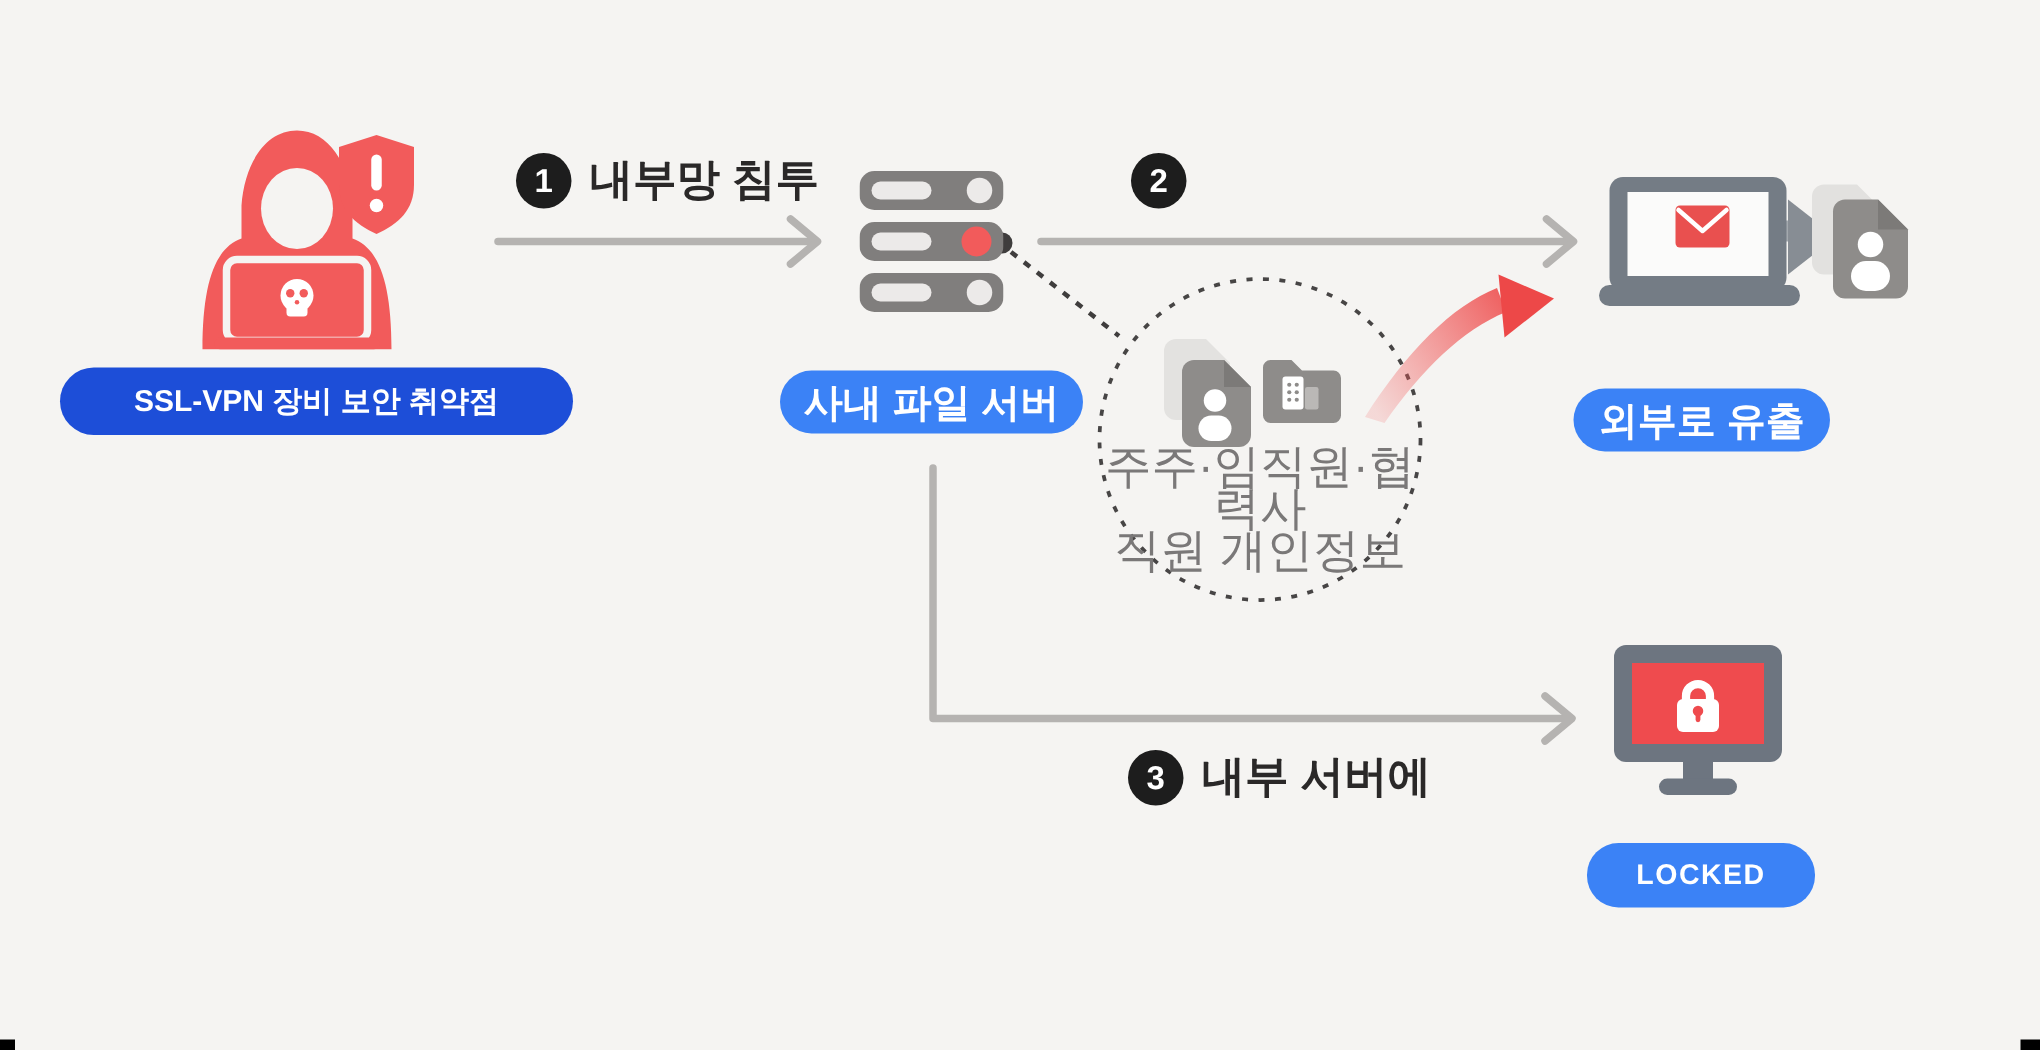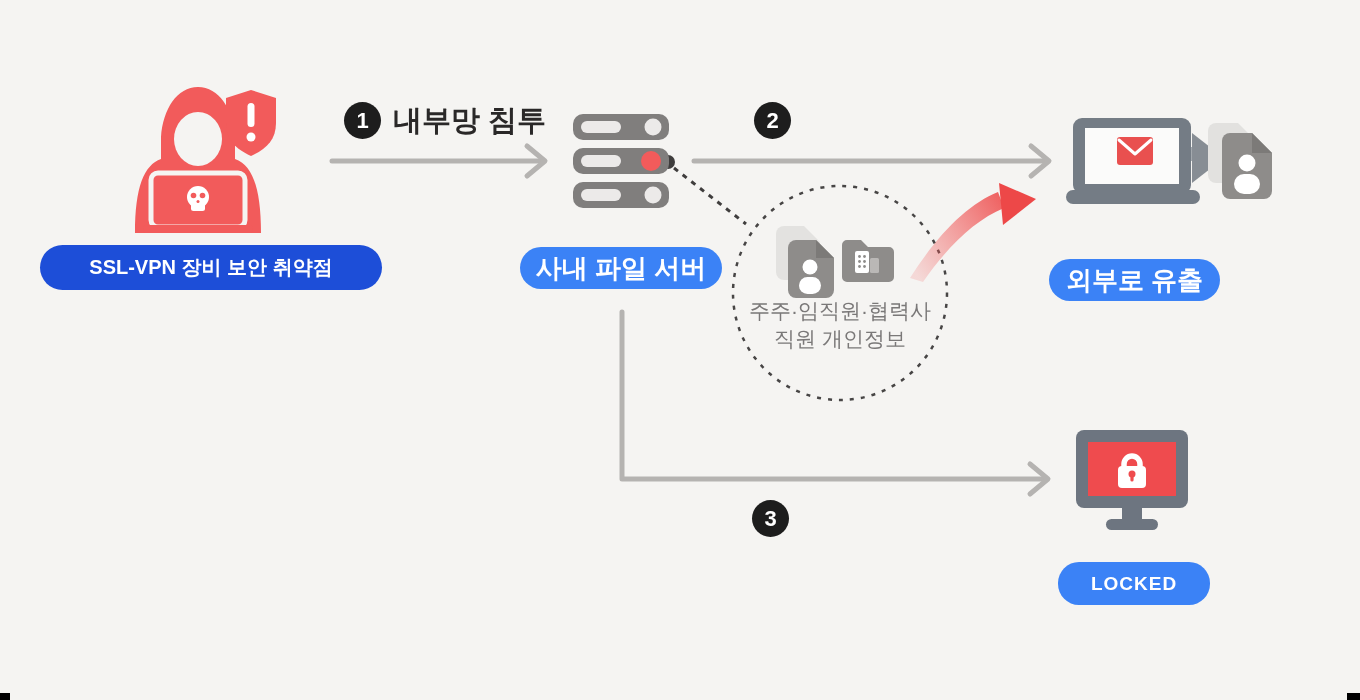--- a/index.html
+++ b/index.html
@@ -9,21 +9,21 @@
     font-family:"Liberation Sans","DejaVu Sans",sans-serif;
   }
   .abs{position:absolute;}
   .pill{display:flex;align-items:center;justify-content:center;color:#fff;font-weight:bold;white-space:nowrap;}
   .pill-red{background:#1d4ed8;border-radius:23px;font-size:20px;}
   .pill-dark{background:#3b82f6;border-radius:21px;font-size:26px;}
   .step{display:flex;align-items:flex-start;gap:12px;color:#2a2828;font-weight:bold;font-size:29px;}
   .badge{flex:0 0 auto;width:37px;height:37px;border-radius:50%;background:#1d1d1d;color:#fff;
          display:flex;align-items:center;justify-content:center;font-size:22px;font-weight:bold;}
   .step-text{line-height:37px;}
-  .circle-caption{width:214px;text-align:center;color:#7a7878;font-size:21px;line-height:28px;font-weight:500;}
+  .circle-caption{width:214px;text-align:center;color:#7a7878;font-size:31px;line-height:28px;font-weight:500;}
   .corner-mark{background:#000;}
   svg{display:block;}
 </style>
 </head>
 <body>
 
 <svg class="abs" style="left:0;top:0;" width="1360" height="700" viewBox="0 0 1360 700">
   <defs>
     <linearGradient id="swooshGrad" gradientUnits="userSpaceOnUse" x1="918" y1="276" x2="1030" y2="200">
       <stop offset="0" stop-color="#f25b5b" stop-opacity="0.18"></stop>
@@ -95,20 +95,21 @@
   <div class="step-text">내부망 침투</div>
 </div>
 
 <div class="abs step" style="left:754px;top:102px;">
   <div class="badge">2</div>
 </div>
 
 <div class="abs step" style="left:752px;top:500px;">
   <div class="badge">3</div>
   <div class="step-text">
+    <div>내부 서버에</div>
   </div>
 </div>
 
 <svg class="abs" style="left:573px;top:114px;" width="96" height="94" viewBox="0 0 96 94">
   <g fill="#807e7d">
     <rect x="0" y="0" width="96" height="26" rx="10"></rect>
     <rect x="0" y="34" width="96" height="26" rx="10"></rect>
     <rect x="0" y="68" width="96" height="26" rx="10"></rect>
   </g>
   <g fill="#eceae9">

